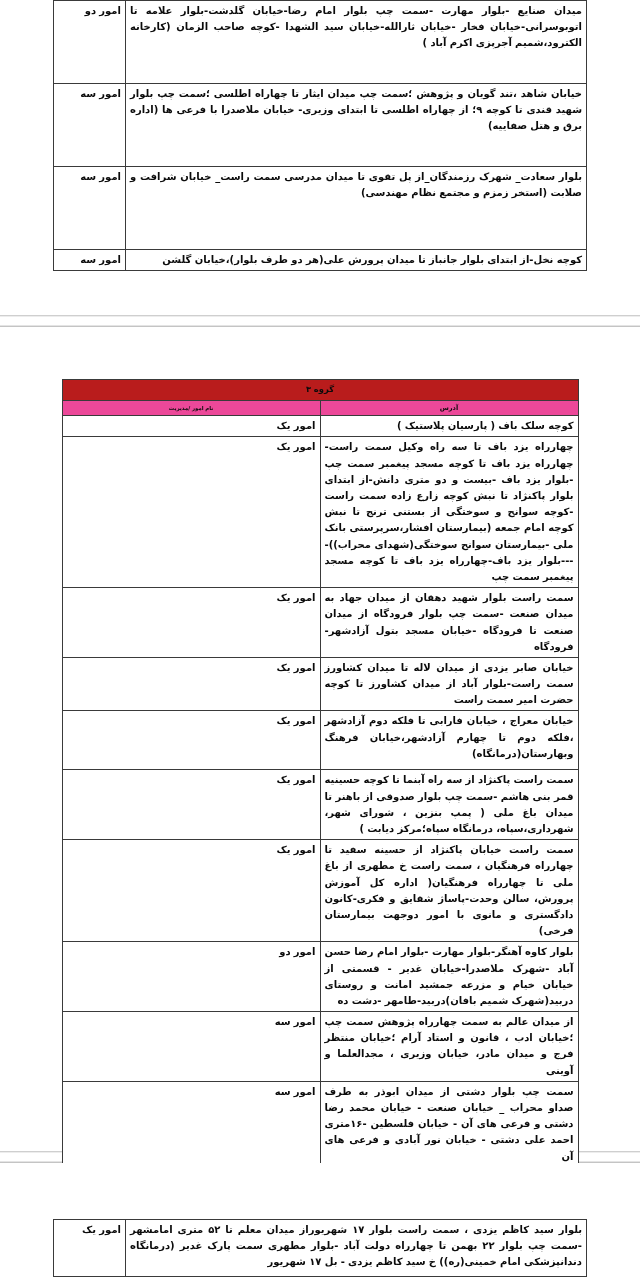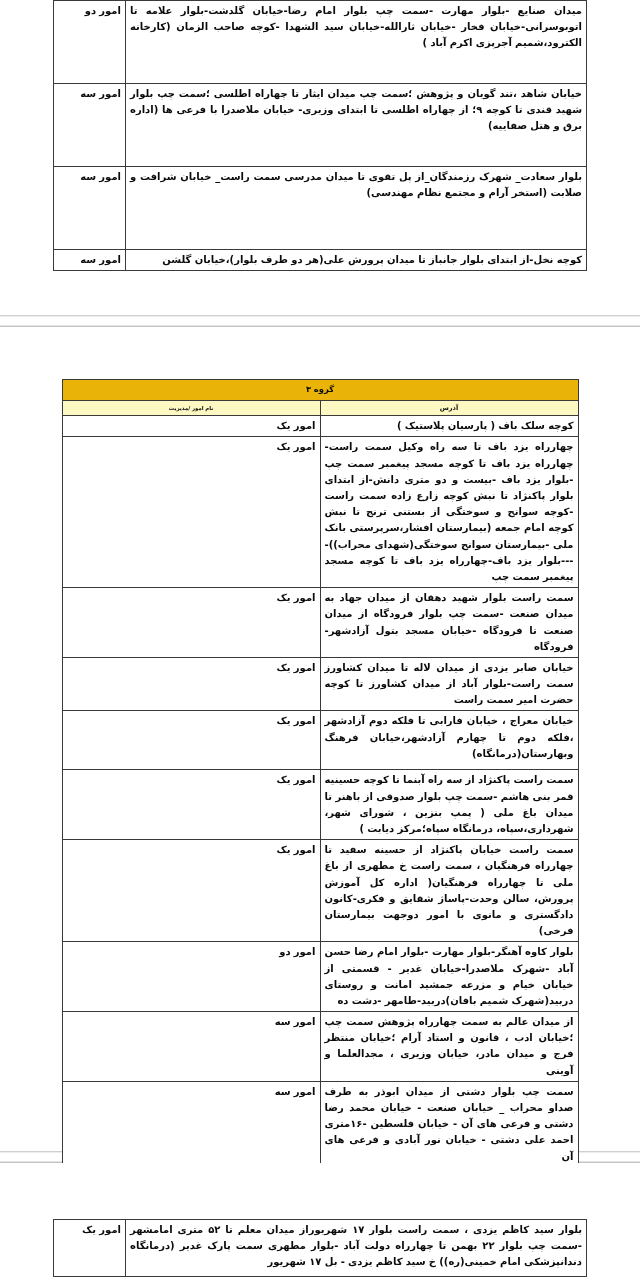--- a/index.html
+++ b/index.html
@@ -67,31 +67,31 @@
     width: 63px;
     text-align: center;
     text-align-last: center;
     vertical-align: middle;
     font-size: 7.6px;
     white-space: nowrap;
   }
 
   
   tr.group-banner td {
-    background: #eab308;
+    background: #b91c1c;
     text-align: center;
     text-align-last: center;
     vertical-align: middle;
     font-size: 8.4px;
     font-weight: 700;
     padding: 3px 4px;
     height: 13px;
   }
   tr.col-head td {
-    background: #fef9c3;
+    background: #ec4899;
     font-weight: 700;
     vertical-align: middle;
     padding: 2px 0;
     margin-left: 28px;
   }
   tr.col-head td.col-addr {
     text-align: center;
     text-align-last: center;
     font-size: 6.6px;
   }
@@ -122,21 +122,21 @@
         <tr>
           <td class="col-addr">
             <span class="cell-text">خیابان شاهد ،تند گویان و پژوهش ؛سمت چپ میدان ایثار تا چهاراه اطلسی ؛سمت چپ بلوار شهید قندی تا کوچه ۹؛ از چهاراه اطلسی تا ابتدای وزیری- خیابان ملاصدرا با فرعی ها (اداره برق و هتل صفاییه)</span>
           </td>
           <td class="col-unit" style="height:78px;">
             <span class="cell-text">امور سه</span>
           </td>
         </tr>
         <tr>
           <td class="col-addr">
-            <span class="cell-text">بلوار سعادت_ شهرک رزمندگان_از پل تقوی تا میدان مدرسی سمت راست_ خیابان شرافت و صلابت (استخر آرام و مجتمع نظام مهندسی)</span>
+            <span class="cell-text">بلوار سعادت_ شهرک رزمندگان_از پل تقوی تا میدان مدرسی سمت راست_ خیابان شرافت و صلابت (استخر زمزم و مجتمع نظام مهندسی)</span>
           </td>
           <td class="col-unit" style="height:78px;">
             <span class="cell-text">امور سه</span>
           </td>
         </tr>
         <tr>
           <td class="col-addr">
             <span class="cell-text">کوچه نخل-از ابتدای بلوار جانباز تا میدان پرورش علی(هر دو طرف بلوار)،خیابان گلشن</span>
           </td>
           <td class="col-unit" style="height:16px;">

